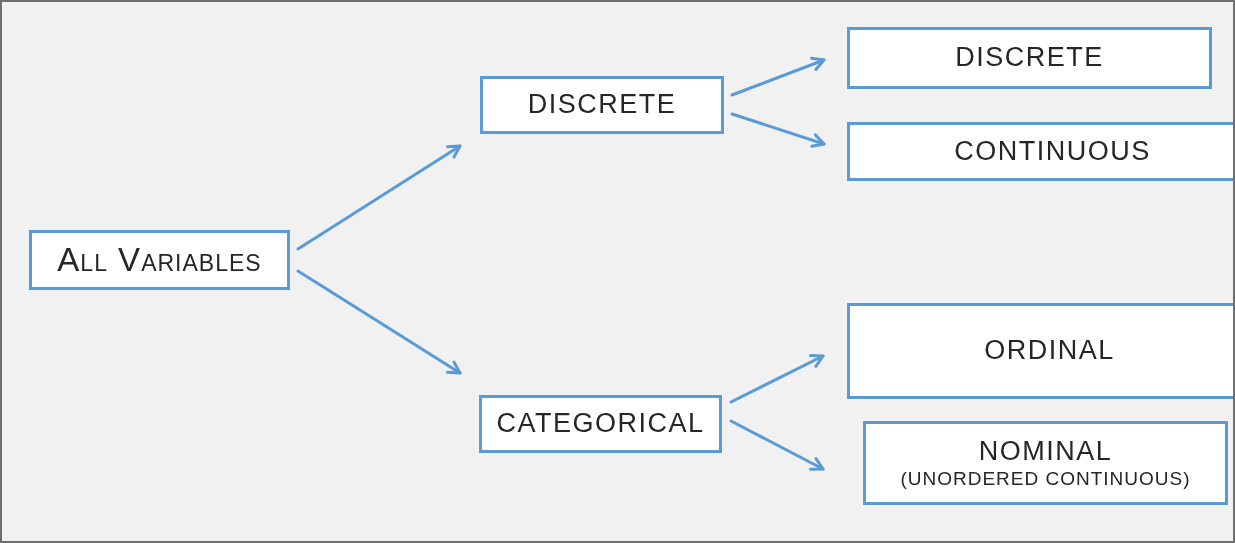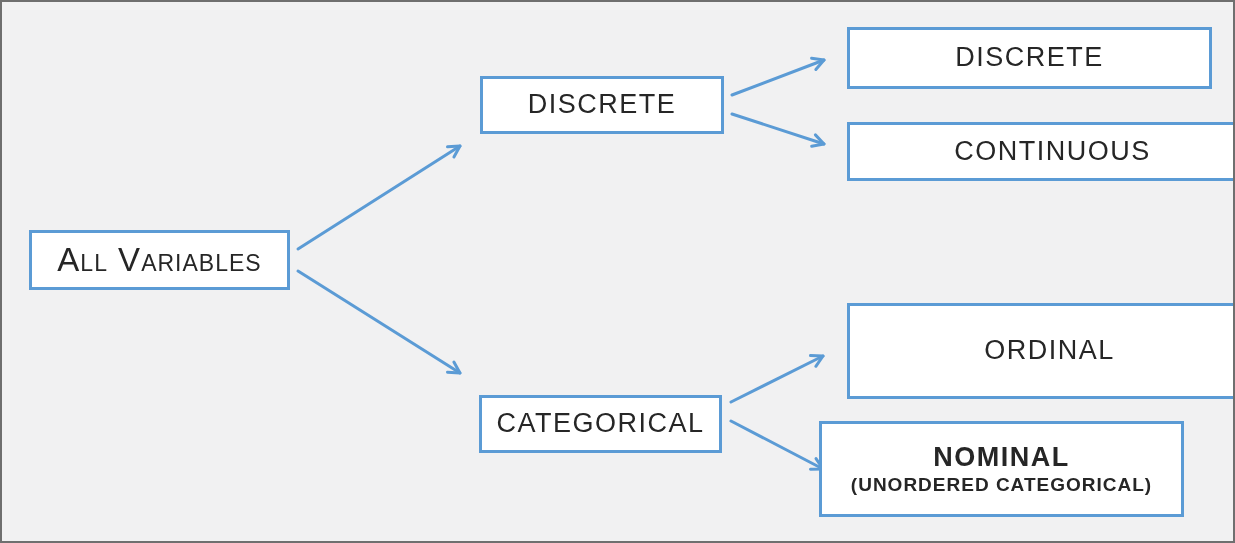--- a/index.html
+++ b/index.html
@@ -48,21 +48,21 @@
     font-variant: small-caps;
     letter-spacing: 1px;
   }
   
   .n-root        { left: 27px;  top: 228px; width: 261px; height: 60px; }
   .n-numerical   { left: 478px; top: 74px;  width: 244px; height: 58px; }
   .n-categorical { left: 477px; top: 380px; width: 243px; height: 58px; margin-top: 13px; }
   .n-discrete    { left: 845px; top: 25px;  width: 365px; height: 62px; }
   .n-continuous  { left: 845px; top: 120px; width: 411px; height: 59px; }
   .n-ordinal     { left: 845px; top: 301px; width: 405px; height: 96px; }
-  .n-nominal     { left: 817px; top: 419px; width: 365px; height: 96px; font-weight: bold; }
+  .n-nominal     { left: 861px; top: 419px; width: 365px; height: 84px; }
 
   svg.arrows {
     position: absolute;
     left: 0; top: 0;
     width: 1235px; height: 543px;
     pointer-events: none;
   }
   svg.arrows line {
     stroke: var(--accent-blue, #5B9BD5);
     stroke-width: 3;
@@ -114,16 +114,16 @@
   <div class="node n-continuous">
     <span class="label">CONTINUOUS</span>
   </div>
 
   <div class="node n-ordinal">
     <span class="label">ORDINAL</span>
   </div>
 
   <div class="node n-nominal">
     <span class="label">NOMINAL</span>
-    <span class="sublabel">(UNORDERED CATEGORICAL)</span>
+    <span class="sublabel">(UNORDERED CONTINUOUS)</span>
   </div>
 
 </div>
 
 </body></html>

